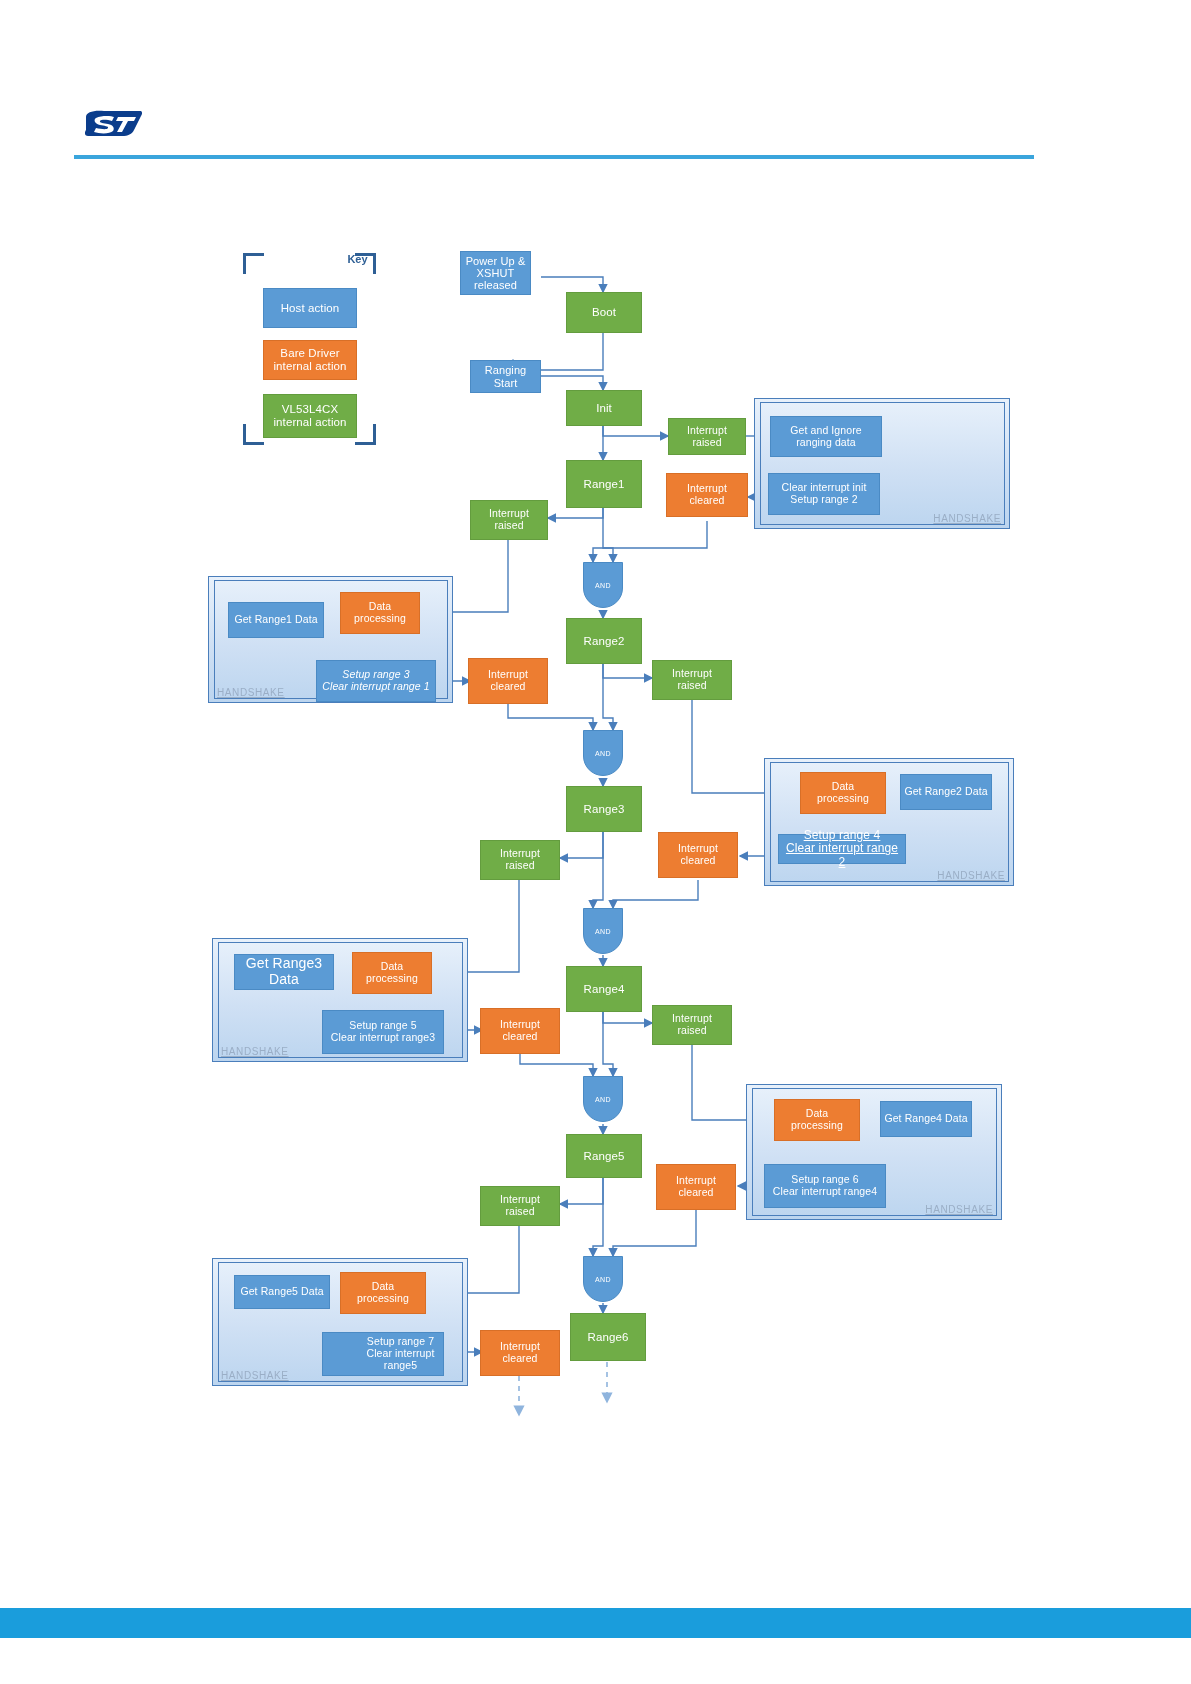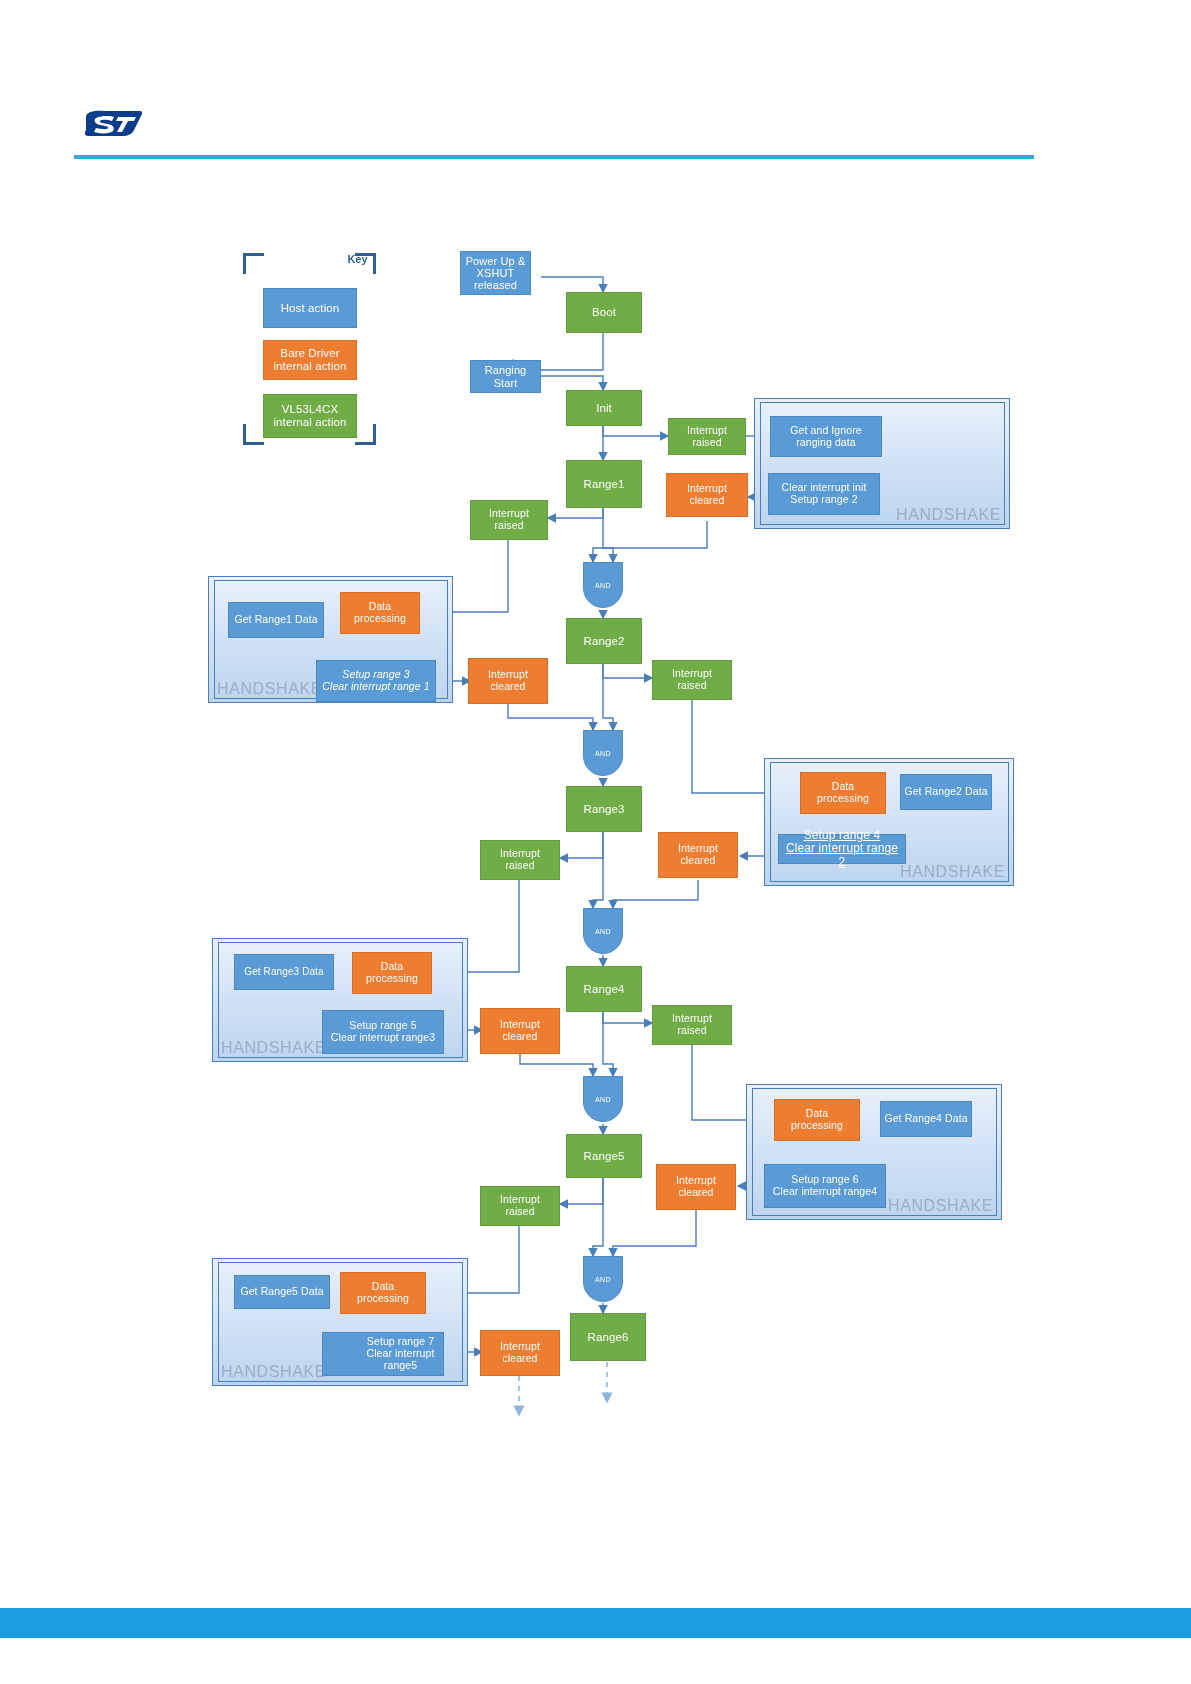--- a/index.html
+++ b/index.html
@@ -23,21 +23,21 @@
   .node.bare{background:#ed7d31;border:1px solid #d86f27;}
   .node.dev {background:#70ad47;border:1px solid #639c3e;}
 
   
   .hs{position:absolute;box-sizing:border-box;
       border:1px solid #4a7ebb;
       background:linear-gradient(180deg,#e8f1fb 0%,#cfe0f4 55%,#bcd5ef 100%);}
   .hs .inner{position:absolute;left:5px;top:3px;right:4px;bottom:3px;
       border-left:1px solid #4a7ebb;border-right:1px solid #4a7ebb;
       border-top:1px solid #4a7ebb;border-bottom:1px solid #4a7ebb;}
-  .hs-label{position:absolute;color:#9aaec6;font-size:16px;letter-spacing:.6px;}
+  .hs-label{position:absolute;color:#9aaec6;font-size:10px;letter-spacing:.6px;text-decoration:underline;}
 
   
   .andgate{position:absolute;width:40px;height:46px;}
   .andgate .body{width:40px;height:46px;background:#5b9bd5;
       border:1px solid #4a8ac4;border-radius:0 0 20px 20px;box-sizing:border-box;}
   .andgate .txt{position:absolute;left:0;top:0;width:40px;height:46px;
       display:flex;align-items:center;justify-content:center;
       color:#fff;font-size:7px;letter-spacing:.4px;}
 
   
@@ -258,21 +258,21 @@
 
     <div class="andgate" style="left:583px;top:908px;">
       <div class="body"></div>
       <div class="txt">AND</div>
     </div>
 
     <div class="hs" style="left:212px;top:938px;width:256px;height:124px;">
       <div class="inner"></div>
       <div class="hs-label" style="left:8px;bottom:4px;">HANDSHAKE</div>
     </div>
-    <div class="node host" style="left:234px;top:954px;width:100px;height:36px;font-size:10px;">Get Range3 Data</div>
+    <div class="node host" style="left:234px;top:954px;width:100px;height:36px;font-size:14px;">Get Range3 Data</div>
     <div class="node bare" style="left:352px;top:952px;width:80px;height:42px;white-space:pre-line;font-size:10.5px;">Data
 processing</div>
     <div class="node host" style="left:322px;top:1010px;width:122px;height:44px;white-space:pre-line;font-size:10.5px;">Setup range 5
 Clear interrupt range3</div>
     <div class="node bare" style="left:480px;top:1008px;width:80px;height:46px;white-space:pre-line;font-size:10.5px;">Interrupt
 cleared</div>
 
     <div class="node dev" style="left:566px;top:966px;width:76px;height:46px;">Range4</div>
     <div class="node dev" style="left:652px;top:1005px;width:80px;height:40px;font-size:10.5px;">Interrupt raised</div>
 

